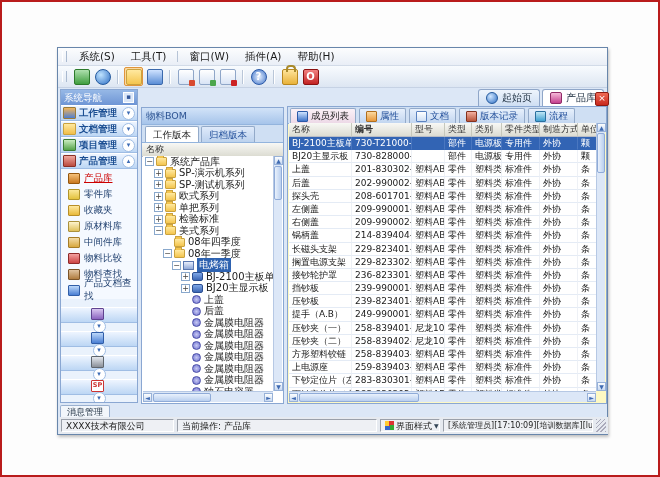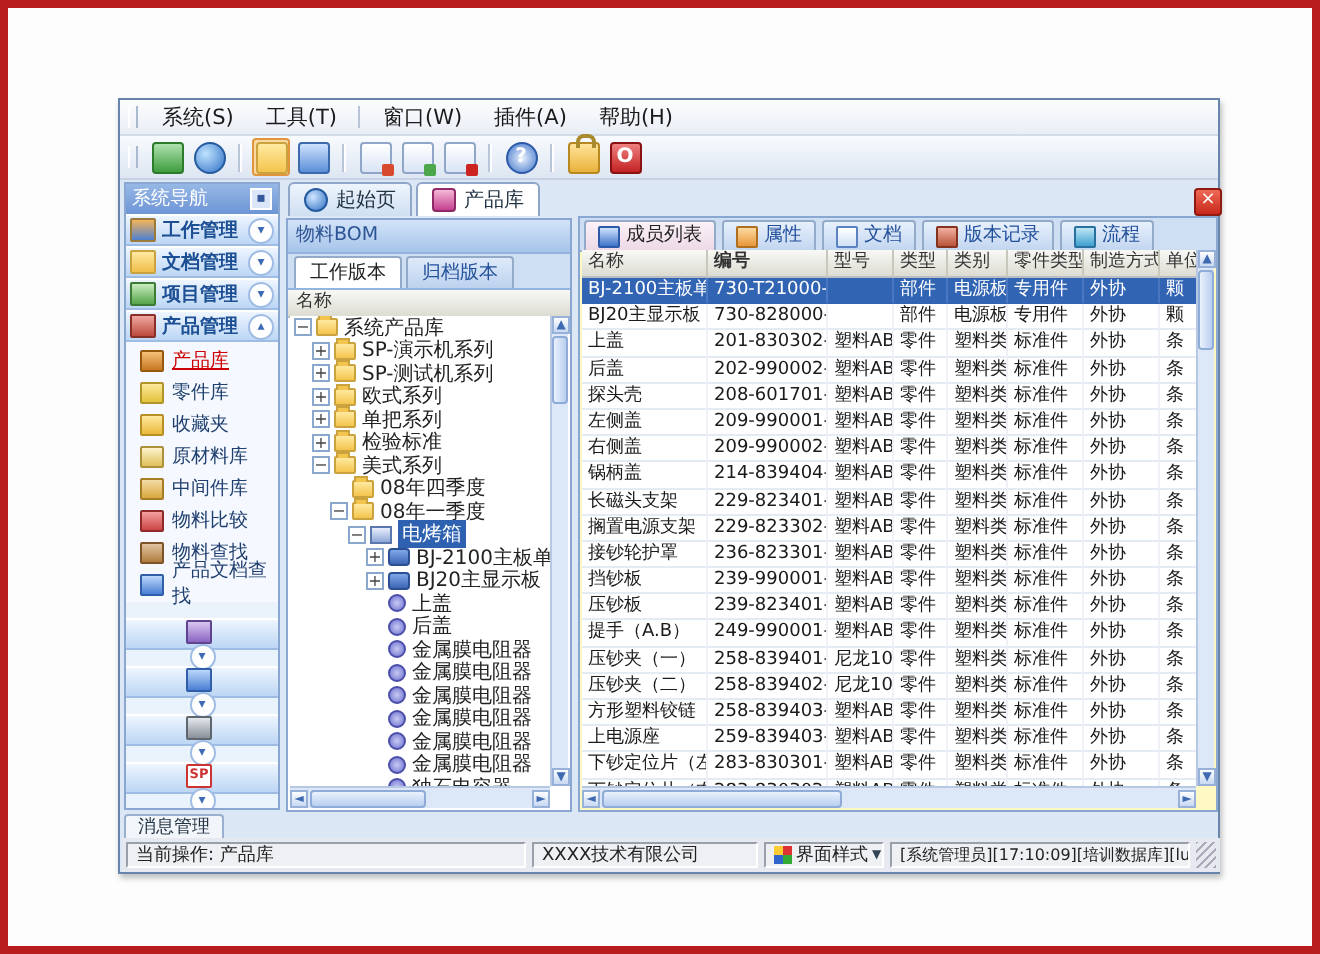--- a/index.html
+++ b/index.html
@@ -1,17 +1,17 @@
 <!DOCTYPE html>
 <html><head>
 <meta charset="utf-8">
 <style>
   html,body{margin:0;padding:0;}
   body{font-family:"DejaVu Sans","Liberation Sans",sans-serif;background:#fff;}
-  .screen{position:relative;width:660px;height:477px;background:#fdfdfd;border:4px solid #b91c1c;box-sizing:border-box;overflow:hidden;}
+  .screen{position:relative;width:660px;height:477px;background:#fdfdfd;border:2px solid #b91c1c;box-sizing:border-box;overflow:hidden;}
   .window{position:absolute;left:55px;top:45px;width:551px;height:388px;background:#dce7f6;border:1px solid #6886ab;box-sizing:border-box;box-shadow:1px 2px 3px rgba(0,0,0,.25);font-size:11px;color:#222;}
   
   .menubar{position:absolute;left:0;top:0;width:100%;height:18px;background:linear-gradient(#fcfdfe,#e9eef6);border-bottom:1px solid #d2dbe8;display:flex;align-items:center;box-sizing:border-box;}
   .grip{width:3px;height:11px;margin:0 4px;border-left:1px solid #fff;border-right:1px solid #a9b9cf;}
   .menu-item{padding:1px 8px;font-size:10.5px;color:#1a1a1a;white-space:nowrap;}
   .menu-sep{width:1px;height:11px;background:#b7c4d6;margin:0 3px;}
   .toolbar{position:absolute;left:0;top:18px;width:100%;height:22px;background:linear-gradient(#f8fbfe,#dde6f2);border-bottom:1px solid #c6d2e4;display:flex;align-items:center;box-sizing:border-box;}
   .tb-btn{width:19px;height:19px;display:flex;align-items:center;justify-content:center;border-radius:2px;margin:0 1px;}
   .tb-btn.checked{background:#fbd9a0;border:1px solid #e0953c;box-sizing:border-box;}
   .tb-sep{width:1px;height:14px;background:#b9c6d8;margin:0 4px;border-right:1px solid #fff;}
@@ -52,21 +52,21 @@
   .nav-item.selected .it-lbl{color:#c00;text-decoration:underline;}
   .c0{background:linear-gradient(#f5c07a,#c87820);border:1px solid #96570f;}
   .c1{background:linear-gradient(#fbe89a,#e3c23c);border:1px solid #b2952a;}
   .c2{background:linear-gradient(#ffe9a0,#e8b93a);border:1px solid #b88e27;}
   .c3{background:linear-gradient(#fdf3cd,#dfc05a);border:1px solid #ab913c;}
   .c4{background:linear-gradient(#f3dca8,#d8a83e);border:1px solid #a67d27;}
   .c5{background:linear-gradient(#f3a0a0,#cc4444);border:1px solid #8f2a2a;}
   .c6{background:linear-gradient(#e0c3a0,#b07c3f);border:1px solid #7c5428;}
   .c7{background:linear-gradient(#bcd8fa,#4a7fd4);border:1px solid #315ea8;}
   
-  .tabstrip{position:absolute;left:84px;top:41px;width:464px;height:17px;display:flex;align-items:flex-end;}
+  .tabstrip{position:absolute;left:84px;top:41px;width:464px;height:17px;display:flex;align-items:flex-end;justify-content:flex-end;}
   .doc-tab{height:16px;border:1px solid #8fa6c8;border-bottom:none;border-radius:3px 3px 0 0;display:flex;align-items:center;padding:0 7px;background:linear-gradient(#eef4fc,#cfdff3);font-size:10px;color:#234;margin-right:2px;}
   .doc-tab.active{background:#fff;}
   .dt-ico{width:10px;height:10px;margin-right:4px;border-radius:2px;}
   .ico-home{background:radial-gradient(circle at 35% 35%,#cfe6ff,#2f6fc4);border-radius:50%;border:1px solid #245a9e;}
   .ico-prod{background:linear-gradient(#f6b8d8,#c4408e);border:1px solid #8f2a66;}
   .tab-close{position:absolute;right:2px;top:2px;width:12px;height:12px;background:linear-gradient(#ef6a55,#c8281c);border:1px solid #8f1a10;color:#fff;font-size:9px;line-height:11px;text-align:center;border-radius:2px;}
   
   .bom-panel{position:absolute;left:83px;top:59px;width:143px;height:297px;background:#fff;border:1px solid #8aa7d2;box-sizing:border-box;overflow:hidden;}
   .bom-head{height:16px;background:linear-gradient(#d2e3f8,#a6c4ea);color:#2d5493;font-size:9.5px;line-height:16px;padding:0 4px;border-bottom:1px solid #93b4dd;}
   .bom-tabs{height:17px;background:#cfdff3;display:flex;align-items:flex-end;padding-left:3px;border-bottom:1px solid #93b4dd;}
@@ -637,22 +637,22 @@
       <div class="hscroll" style="left:1px;right:10px;bottom:1px;">
         <div class="sc-btn">◄</div>
         <div class="h-thumb" style="width:120px;margin-left:1px;"></div>
         <div class="sc-btn" style="margin-left:auto;">►</div>
       </div>
     </div>
 
     <div class="msg-tab">消息管理</div>
 
     <div class="statusbar">
+      <div class="st-seg st-company">XXXX技术有限公司</div>
       <div class="st-seg st-oper">当前操作: 产品库</div>
-      <div class="st-seg st-company">XXXX技术有限公司</div>
       <div class="st-seg st-style">
         <span class="style-ico"></span>
         <span>界面样式</span>
         <span style="font-size:6px;color:#345;">▼</span>
       </div>
       <div class="st-seg st-session">[系统管理员][17:10:09][培训数据库][lucky][11000]</div>
       <div class="st-grip"></div>
     </div>
 
   </div>

